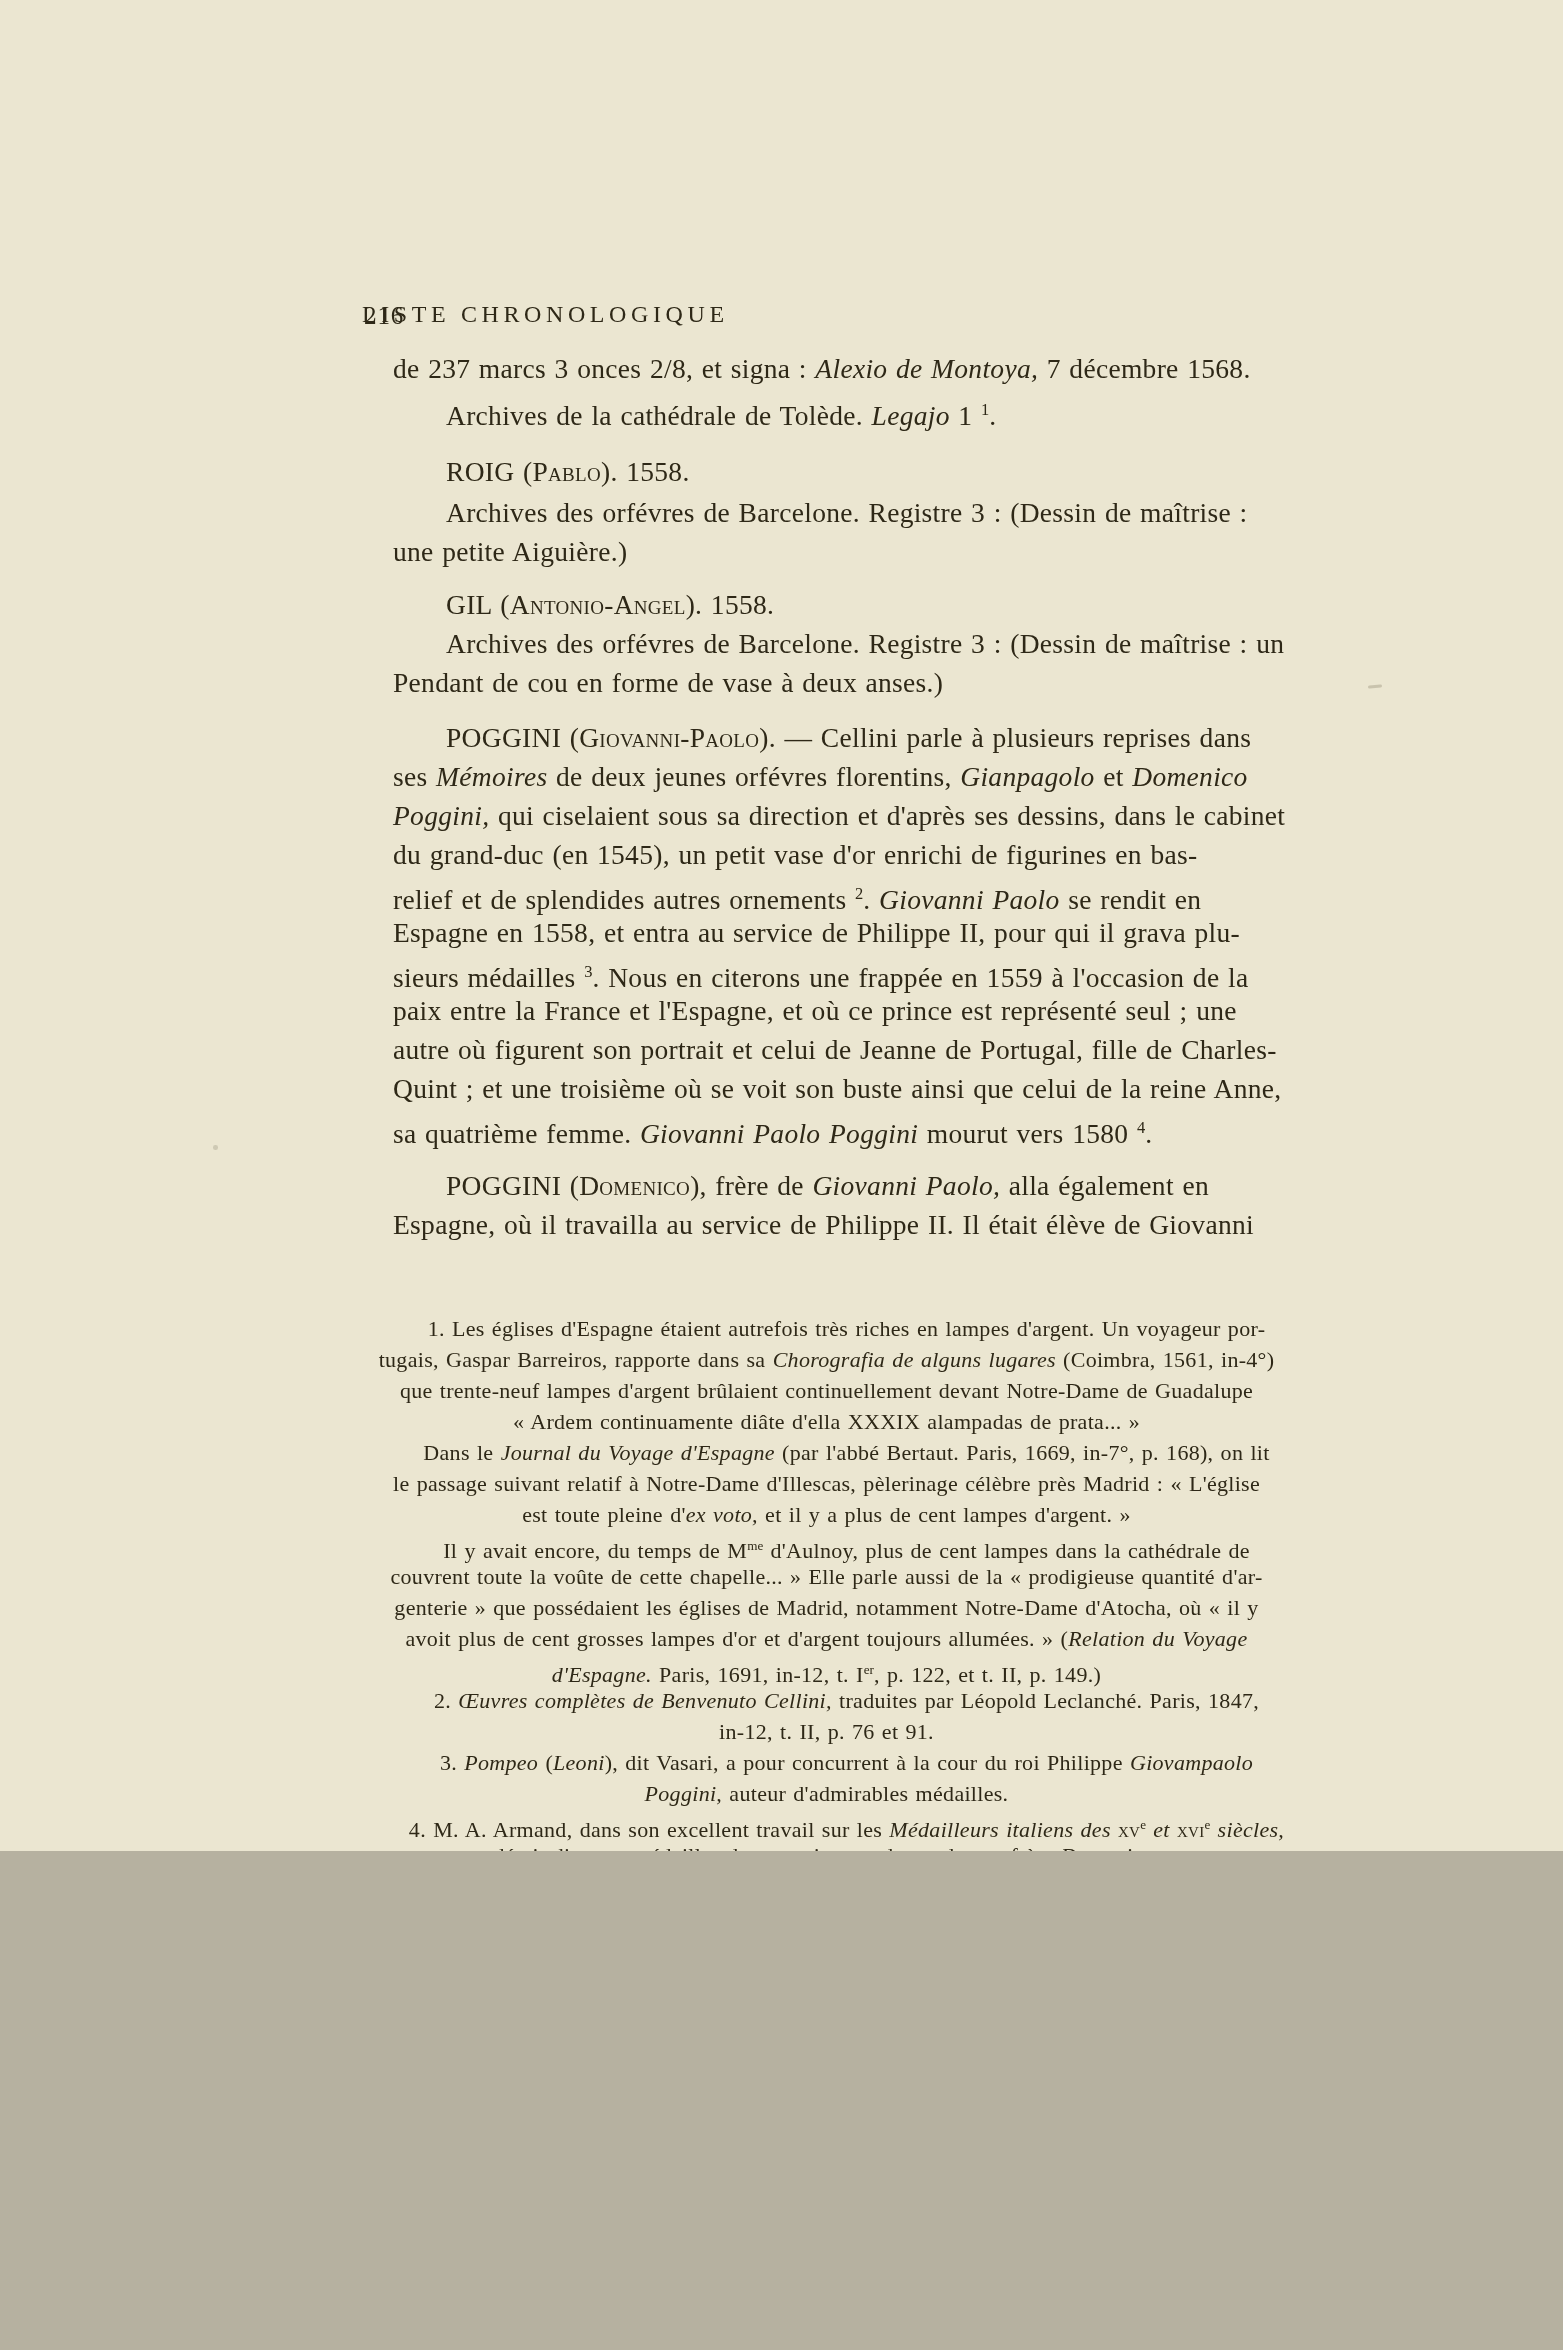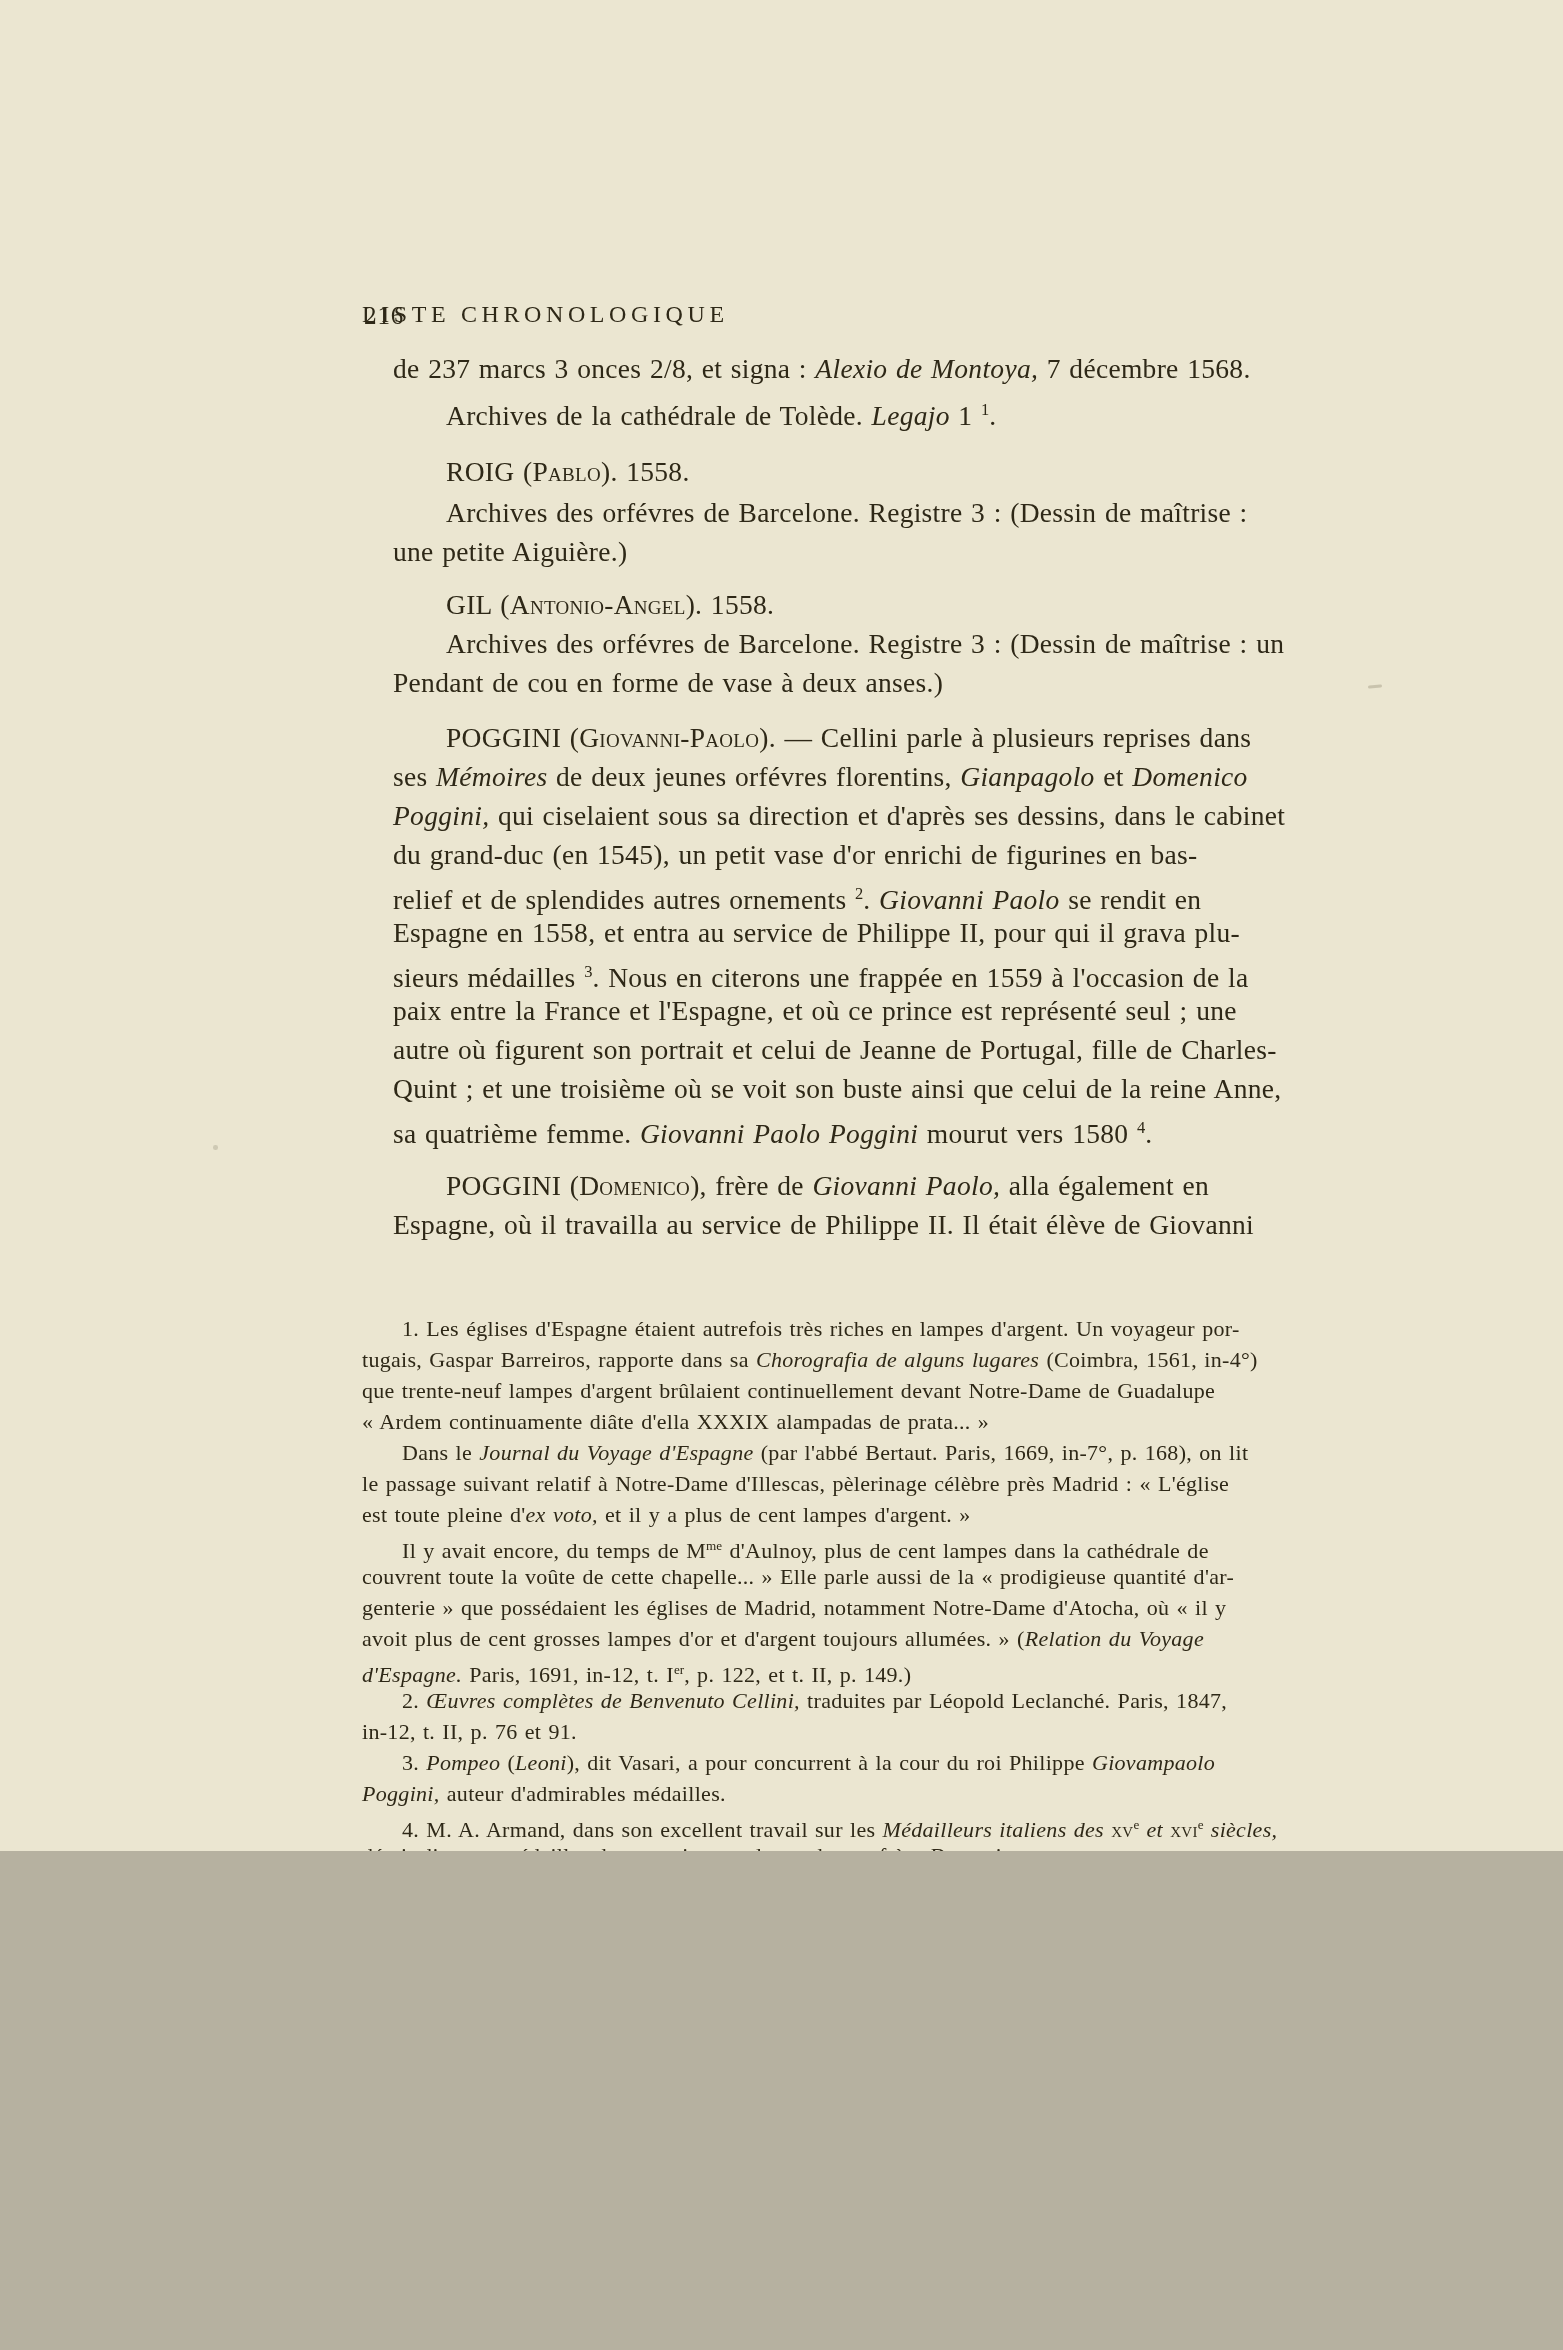--- a/index.html
+++ b/index.html
@@ -24,21 +24,21 @@
   .header{
     position:absolute;left:362px;top:300px;width:929px;
     text-align:left;font-size:24px;line-height:29px;letter-spacing:4.6px;
   }
   .para{
     position:absolute;left:362px;width:929px;
   }
   .body-text{font-size:27.5px;margin-left:31px;}
   .body-text .line{height:39px;line-height:39px;}
   .fn-text{font-size:22px;}
-  .fn-text .line{height:31px;line-height:31px;}
+  .fn-text .line{height:31px;line-height:31px;text-align:center;}
   .line{
     white-space:nowrap;
     letter-spacing:0.3px;
     word-spacing:1.4px;
   }
   .line.indent{text-indent:53px;}
   .fn-text .line.indent{text-indent:40px;}
   .i{font-style:italic;}
   .sc{font-variant:small-caps;}
   .sup{font-size:60%;vertical-align:super;letter-spacing:0;}

